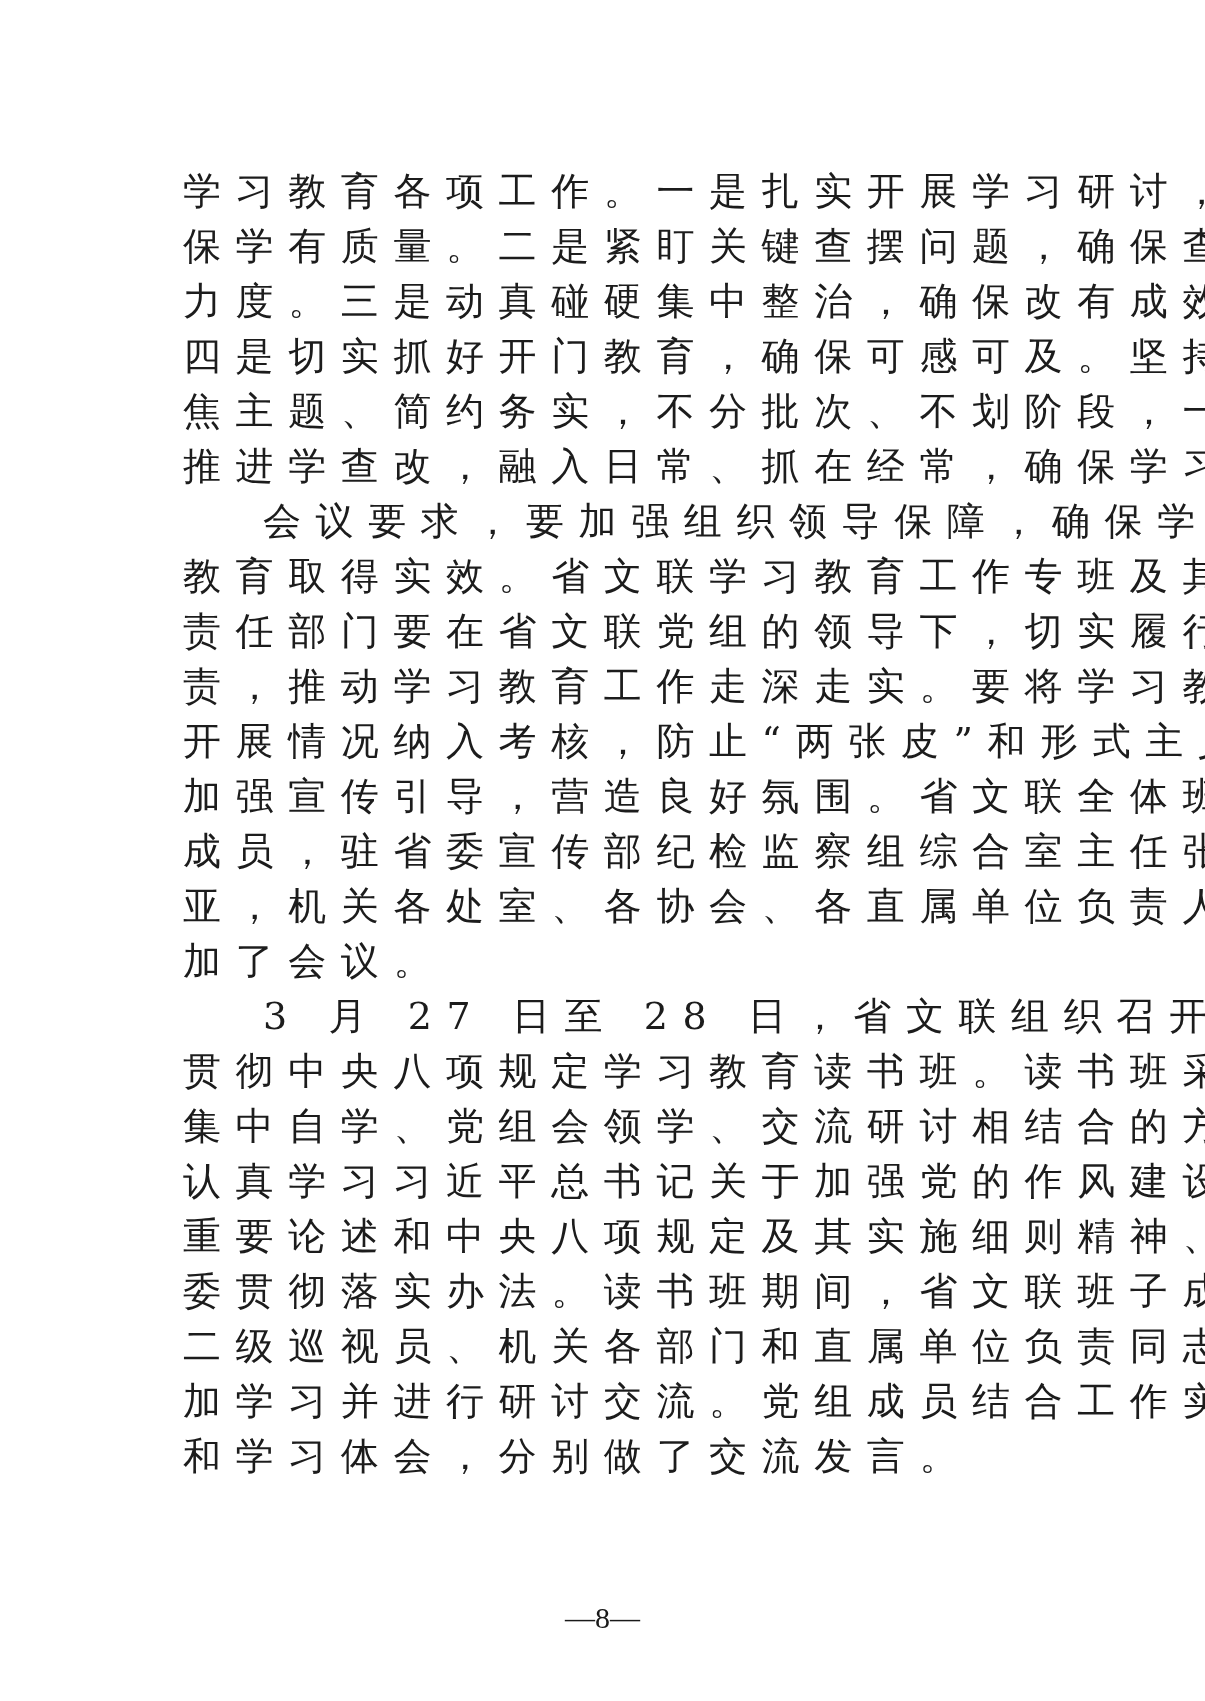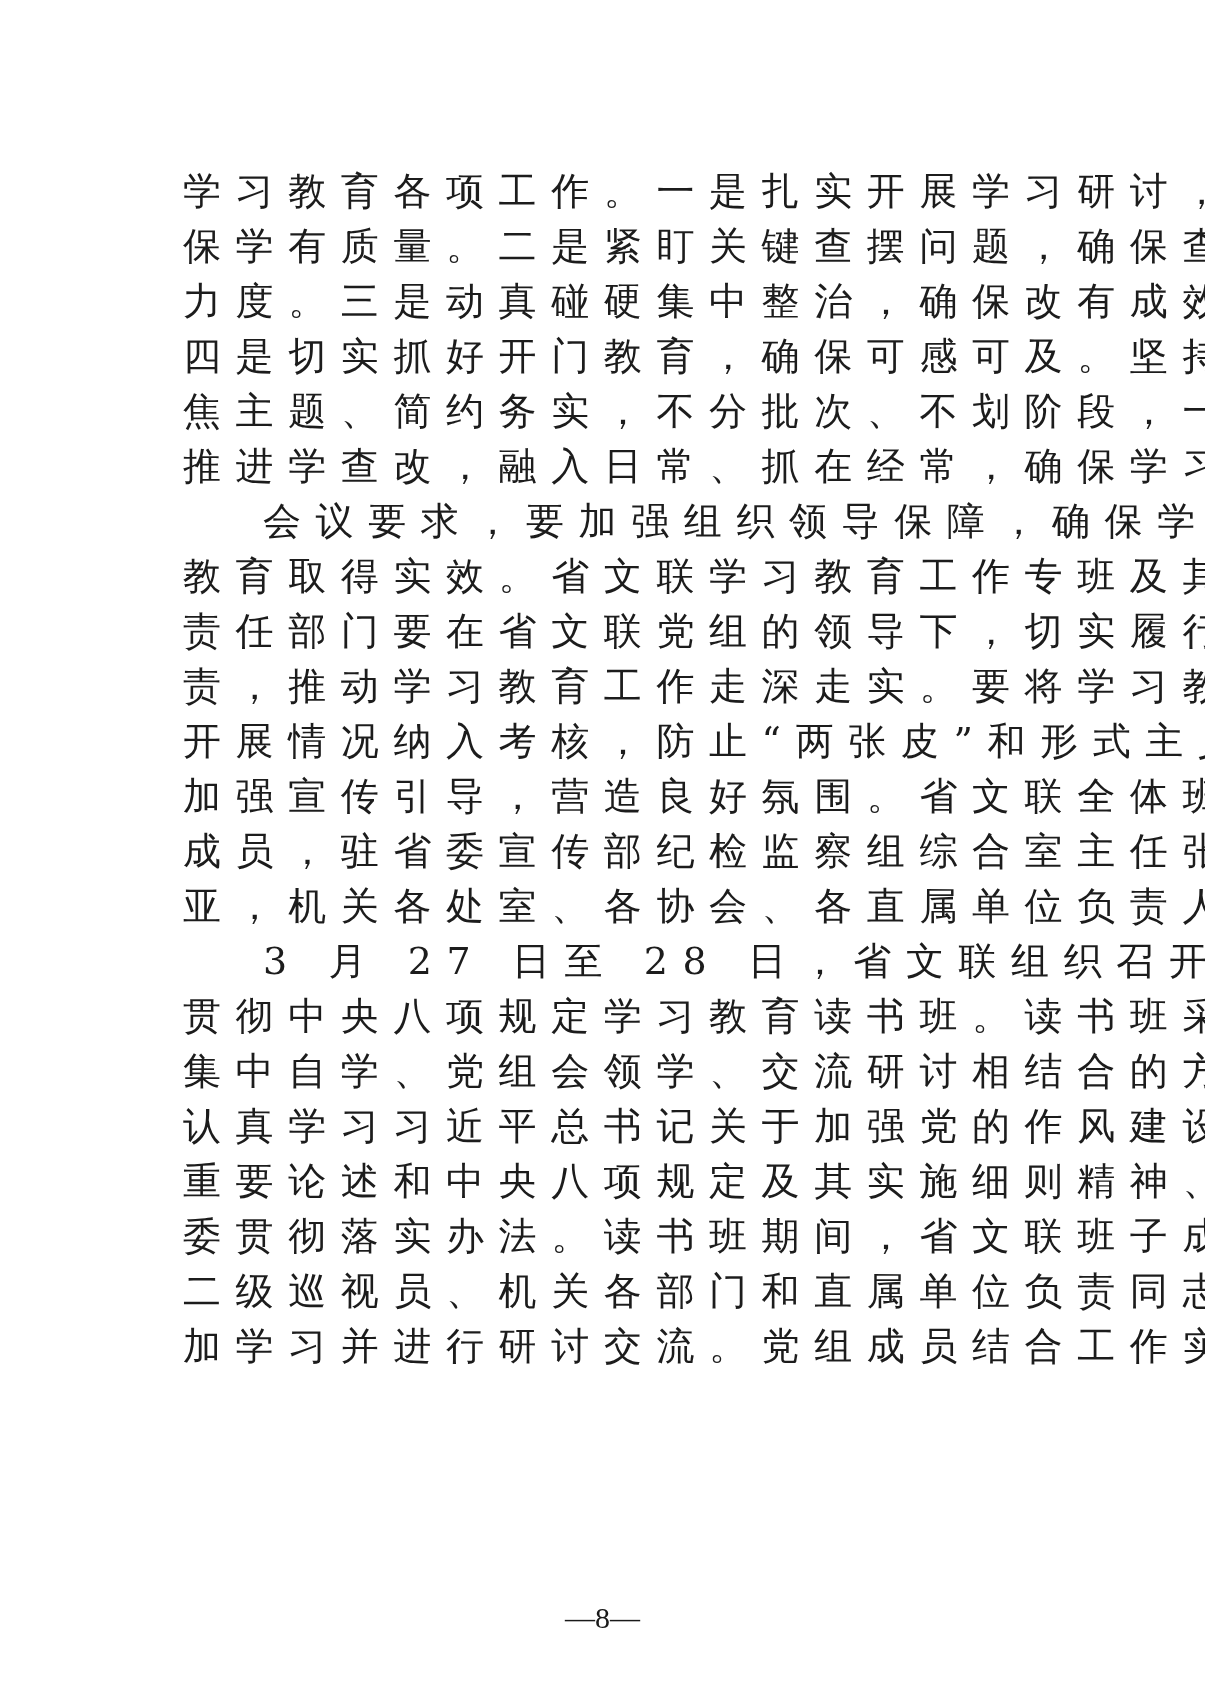--- a/index.html
+++ b/index.html
@@ -71,29 +71,31 @@
 
     <div>
       <span class="line indent">会议要求，要加强组织领导保障，确保学习</span>
       <span class="line">教育取得实效。省文联学习教育工作专班及其他</span>
       <span class="line">责任部门要在省文联党组的领导下，切实履行职</span>
       <span class="line">责，推动学习教育工作走深走实。要将学习教育</span>
       <span class="line">开展情况纳入考核，防止“两张皮”和形式主义，</span>
       <span class="line">加强宣传引导，营造良好氛围。省文联全体班子</span>
       <span class="line">成员，驻省委宣传部纪检监察组综合室主任张立</span>
       <span class="line">亚，机关各处室、各协会、各直属单位负责人参</span>
+      <span class="line">加了会议。</span>
     </div>
 
     <div>
       <span class="line indent">3 月 27 日至 28 日，省文联组织召开了深入</span>
       <span class="line">贯彻中央八项规定学习教育读书班。读书班采取</span>
       <span class="line">集中自学、党组会领学、交流研讨相结合的方式，</span>
       <span class="line">认真学习习近平总书记关于加强党的作风建设的</span>
       <span class="line">重要论述和中央八项规定及其实施细则精神、省</span>
       <span class="line">委贯彻落实办法。读书班期间，省文联班子成员、</span>
       <span class="line">二级巡视员、机关各部门和直属单位负责同志参</span>
       <span class="line">加学习并进行研讨交流。党组成员结合工作实际</span>
+      <span class="line">和学习体会，分别做了交流发言。</span>
     </div>
 
   </div>
 
   <div class="page-number">—8—</div>
 </div>
 
 </body></html>

